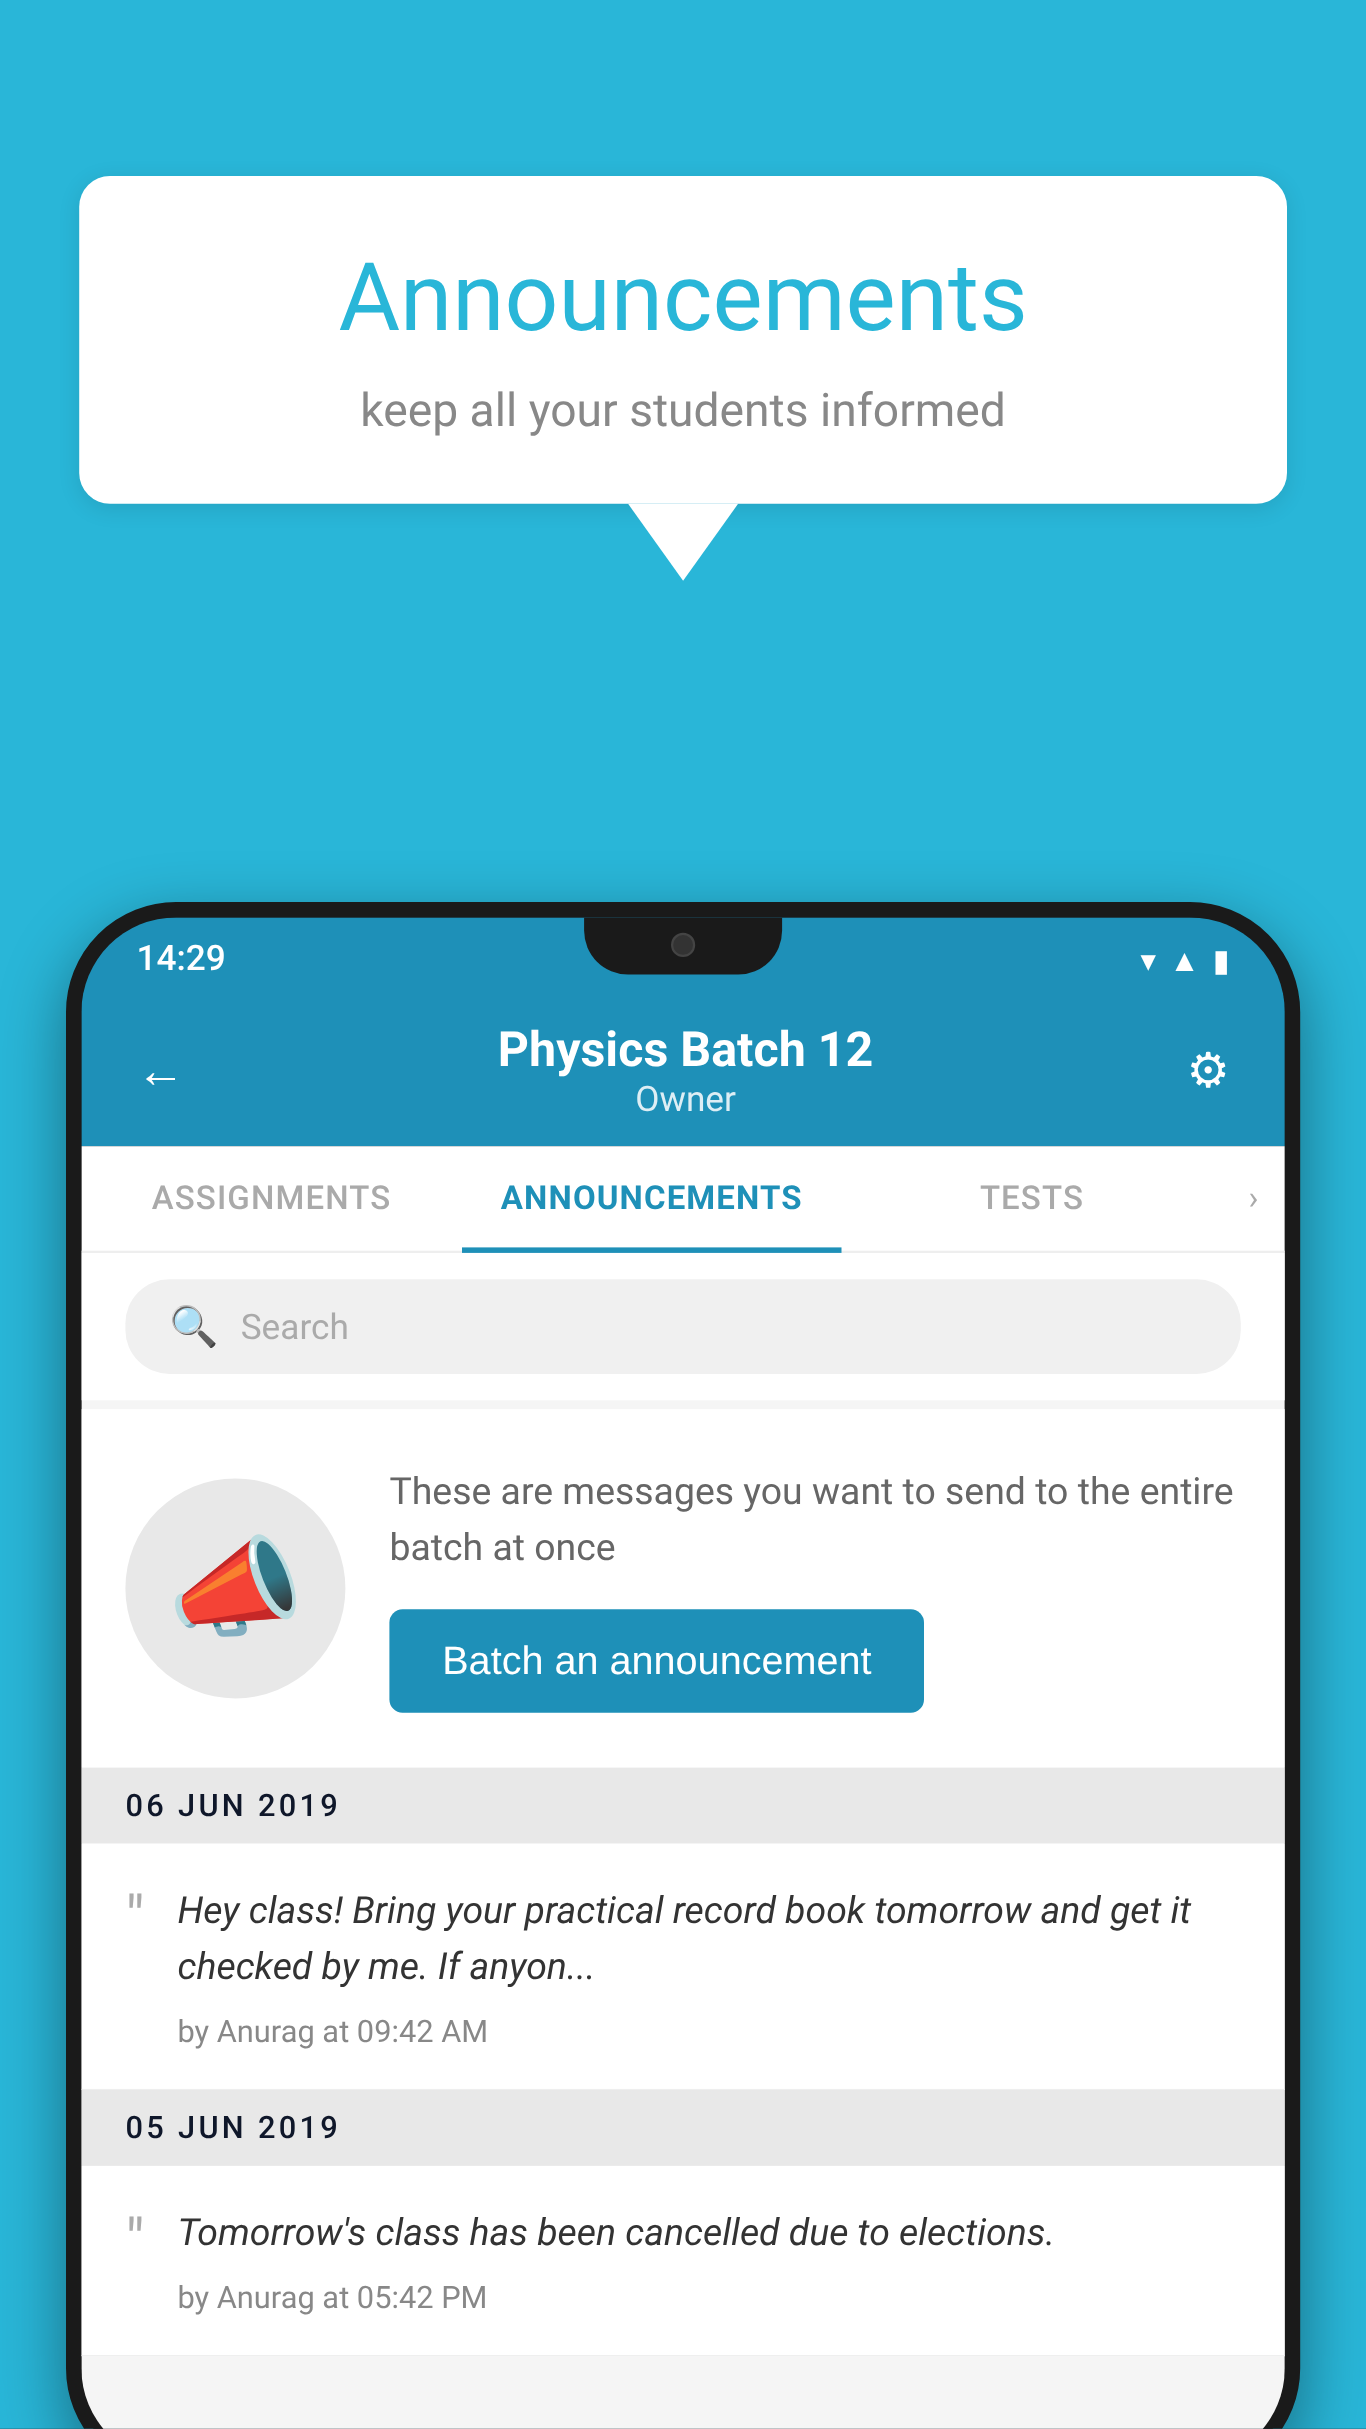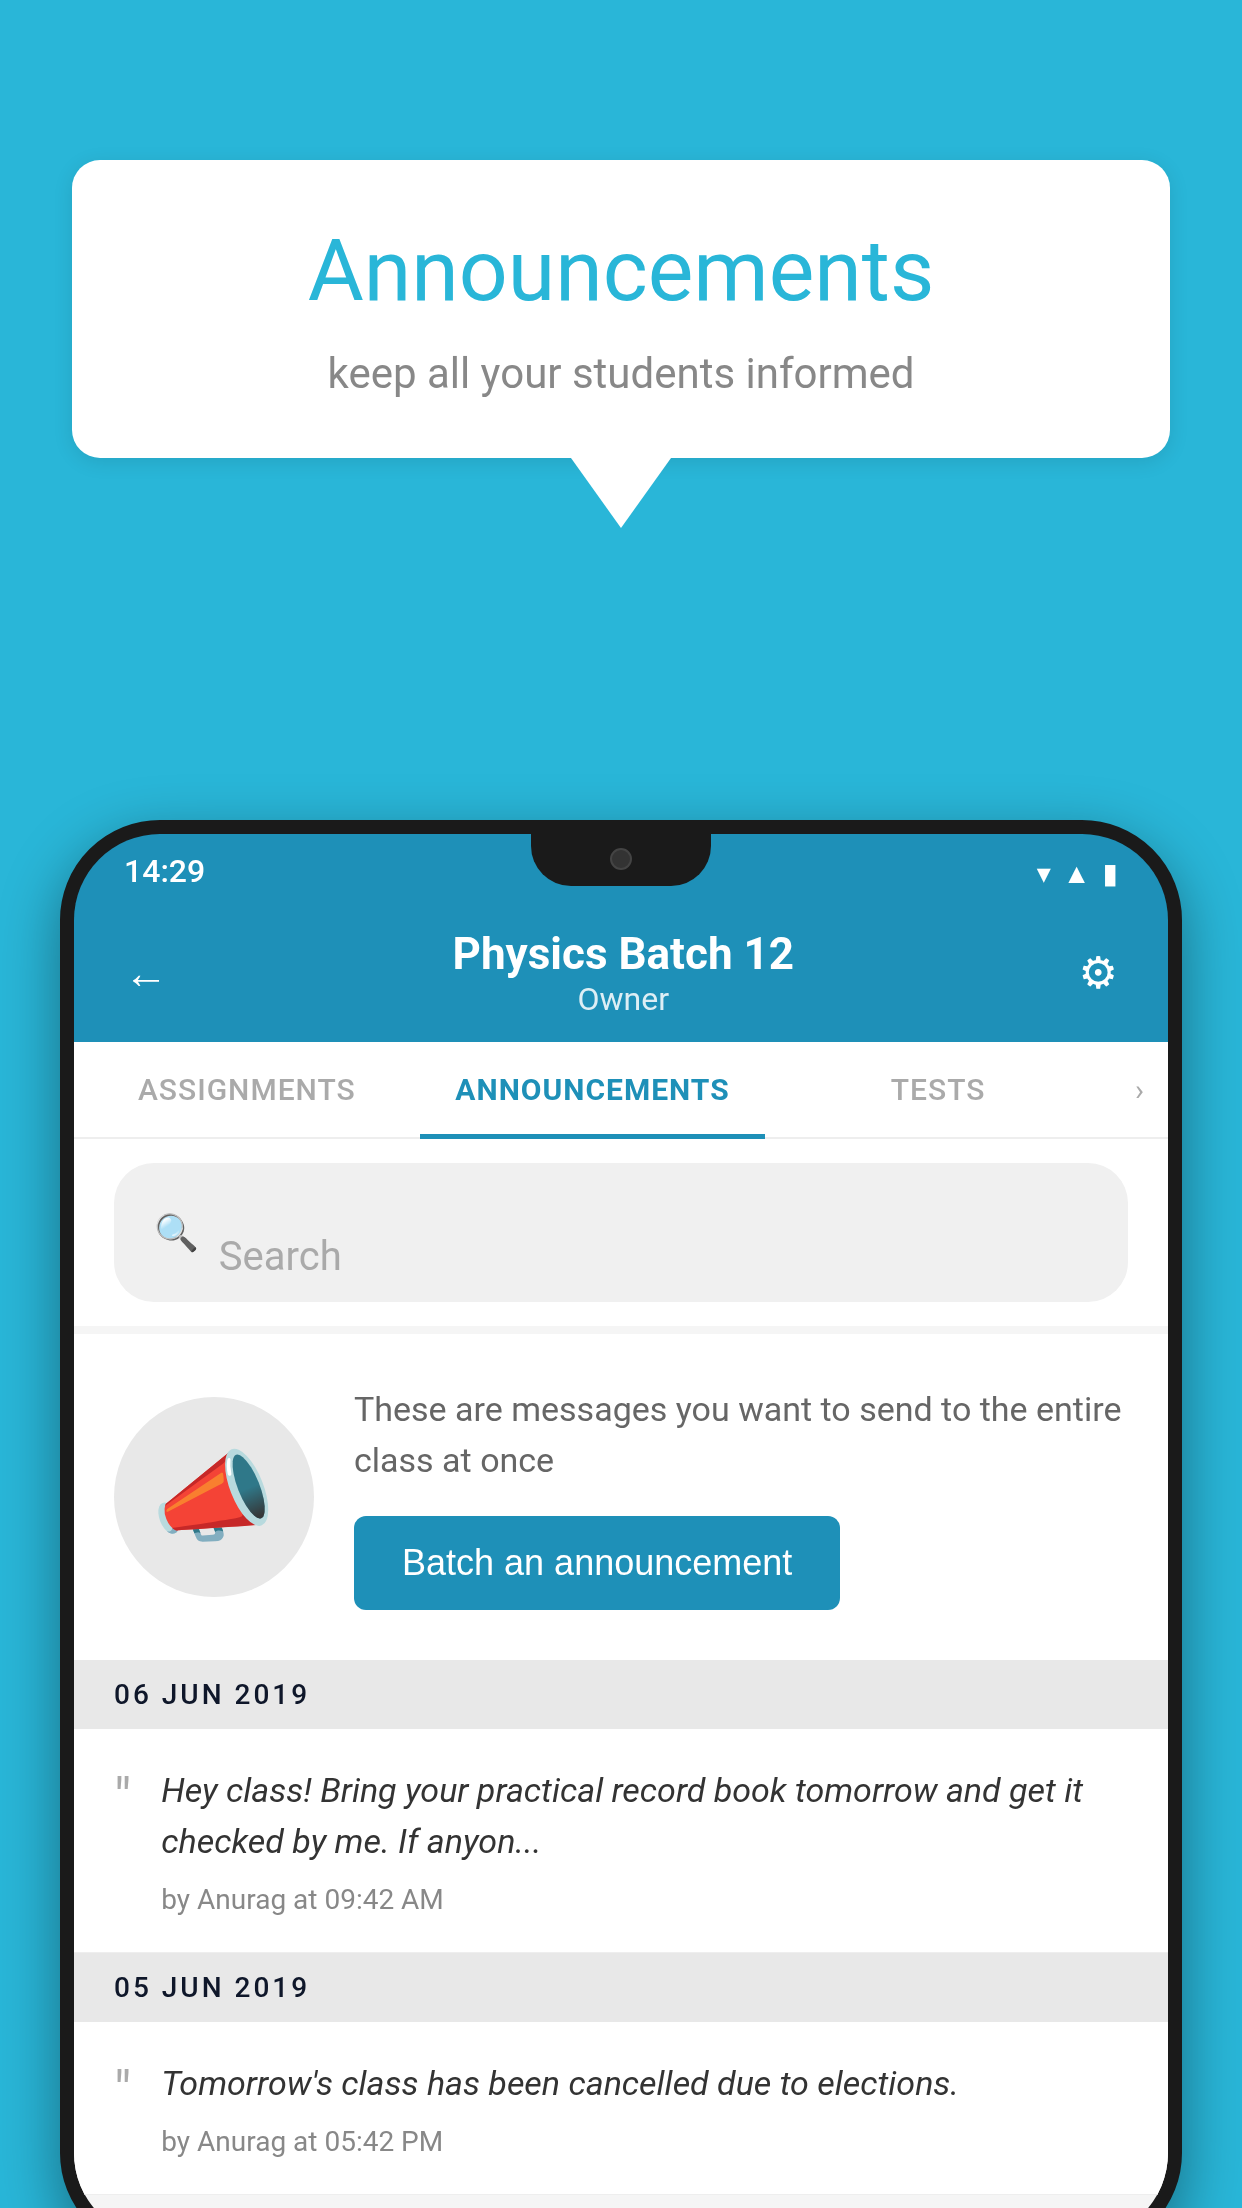--- a/index.html
+++ b/index.html
@@ -218,22 +218,21 @@
       gap: 20px;
     }
 
     .search-icon-inner {
       color: #888;
       font-size: 36px;
     }
 
     .search-placeholder {
       color: #aaa;
-      font-size: 40px;
-      margin-top: 48px;
+      font-size: 32px;
     }
 
     
     .promo-section {
       background: white;
       margin-top: 8px;
       padding: 50px 40px;
       display: flex;
       align-items: center;
       gap: 40px;
@@ -411,21 +410,21 @@
           <span class="search-icon-inner">🔍</span>
           <span class="search-placeholder">Search</span>
         </div>
       </div>
 
       <div class="promo-section">
         <div class="promo-icon-circle">
           <span class="megaphone-icon">📣</span>
         </div>
         <div class="promo-text-area">
-          <div class="promo-description">These are messages you want to send to the entire class at once</div>
+          <div class="promo-description">These are messages you want to send to the entire batch at once</div>
           <button class="make-announcement-btn">Batch an announcement</button>
         </div>
       </div>
 
       <div class="date-separator">06  JUN  2019</div>
 
       <div class="announcement-item">
         <div class="quote-icon">"</div>
         <div class="announcement-text-area">
           <div class="announcement-text">Hey class! Bring your practical record book tomorrow and get it checked by me. If anyon...</div>

